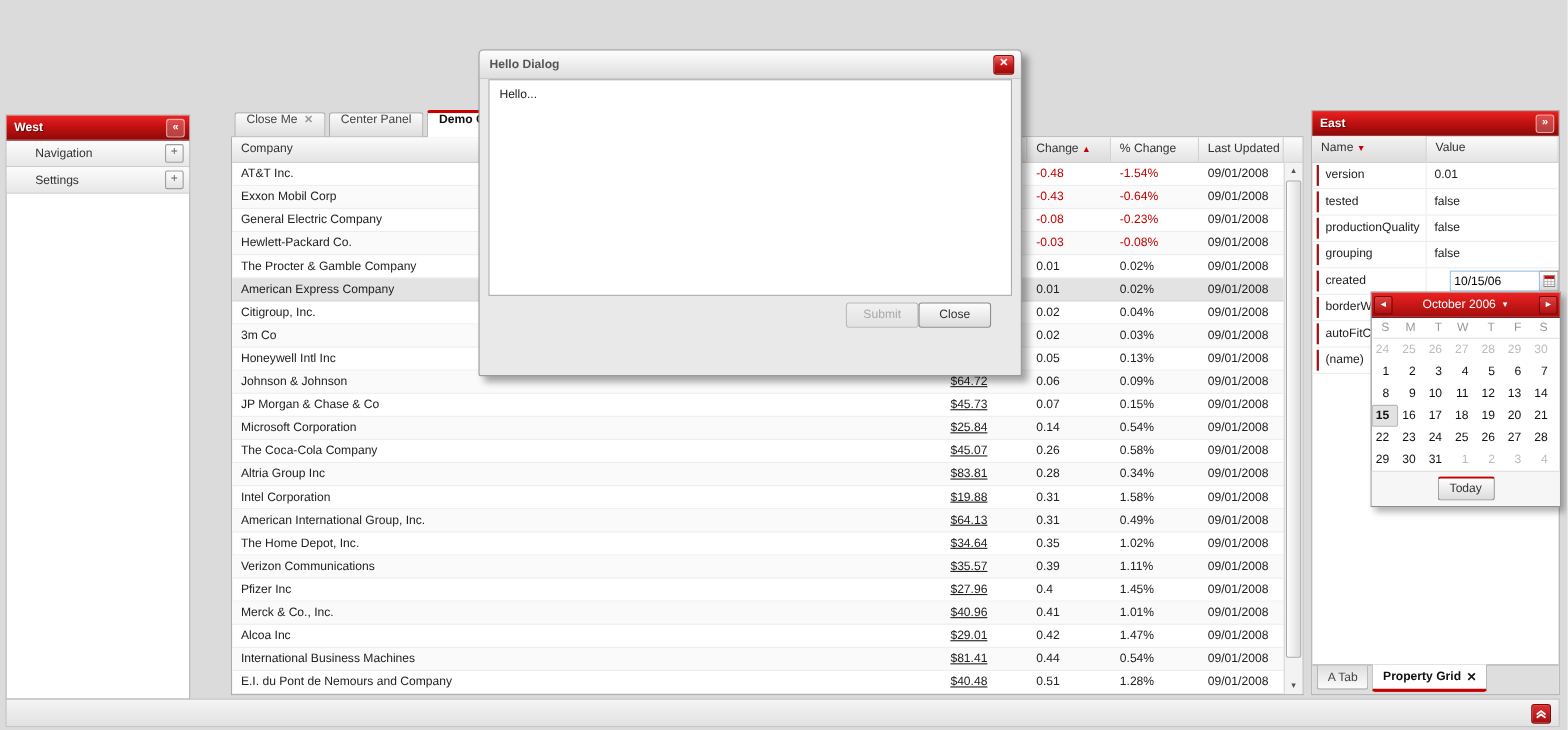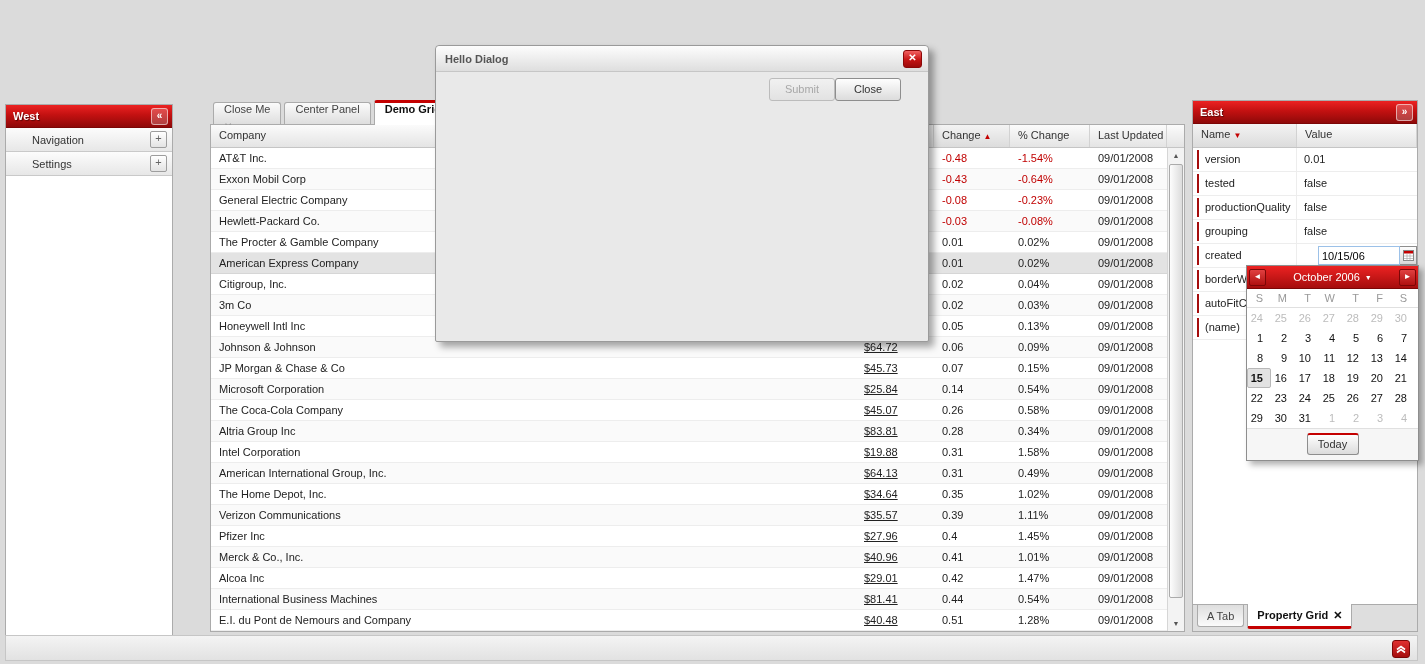--- a/index.html
+++ b/index.html
@@ -23,21 +23,21 @@
   .acc{height:23px;background:linear-gradient(#fcfcfc,#e7e7e7);border-bottom:1px solid #c9c9c9;
        display:flex;align-items:center;padding:0 5px 0 26px;color:#333;cursor:pointer;}
   .acc .plus{margin-left:auto;width:15px;height:15px;border:1px solid #9d9d9d;border-radius:2px;
        background:linear-gradient(#fff,#e3e3e3);color:#666;font-size:11px;line-height:13px;text-align:center;}
   
   .center{position:absolute;left:210px;top:100px;width:975px;height:532px;}
   .tabstrip{height:25px;display:flex;align-items:flex-end;padding-left:3px;gap:3px;
             border-bottom:1px solid #ababab;box-sizing:border-box;}
   .tab{height:22px;padding:0 10px;display:flex;align-items:flex-start;gap:6px;
        background:linear-gradient(#fbfbfb,#dedede);border:1px solid #ababab;border-bottom:none;
-       border-radius:3px 3px 0 0;color:#444;box-sizing:border-box;cursor:pointer;white-space:nowrap;flex-direction:column;}
+       border-radius:3px 3px 0 0;color:#444;box-sizing:border-box;cursor:pointer;white-space:nowrap;}
   .tab.active{background:#fff;border-top:3px solid #c40000;font-weight:bold;color:#111;height:25px;margin-bottom:-1px;}
   .tab .x{color:#999;font-size:10px;font-weight:bold;cursor:pointer;}
   .gridpanel{position:absolute;left:0;top:25px;right:0;bottom:0;background:#fff;
              border:1px solid #ababab;border-top:none;box-sizing:border-box;}
   .ghead{display:flex;height:23px;background:linear-gradient(#fbfbfb,#e4e4e4);
          border-bottom:1px solid #c5c5c5;box-sizing:border-box;}
   .hc{padding:4px 0 0 8px;border-right:1px solid #d2d2d2;box-sizing:border-box;color:#333;cursor:pointer;
       overflow:hidden;white-space:nowrap;}
   .hc.sorted{background:linear-gradient(#f3f3f3,#dcdcdc);}
   .arrow{font-size:8px;color:#c40000;}
@@ -412,20 +412,23 @@
           <path d="M1 8.5 L5 5.5 L9 8.5" fill="none" stroke="#fff" stroke-width="1.6"></path>
         </svg>
     </div>
   </div>
 
   <div class="dialog">
     <div class="dhd">
       <span>Hello Dialog</span>
       <span class="dclose">✕</span>
     </div>
+    <div class="dbody">
+      <span>Hello...</span>
+    </div>
     <div class="dfoot">
       <span class="btn disabled">Submit</span>
       <span class="btn">Close</span>
     </div>
   </div>
 
   <div class="dp">
     <div class="dp-hd">
       <span class="dp-nav dp-prev">◄</span>
       <span class="dp-month">

